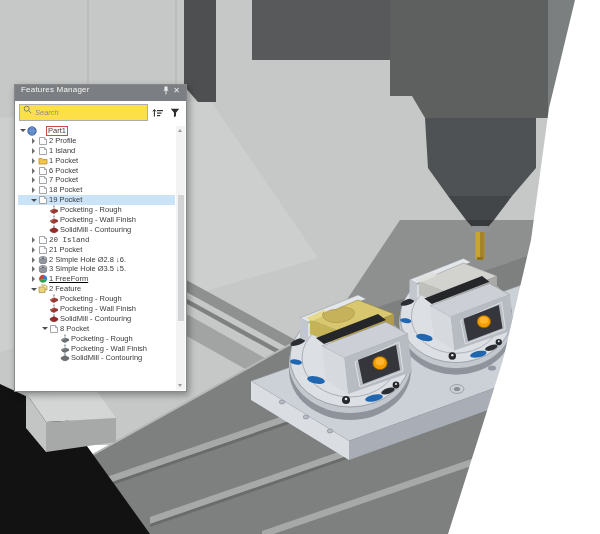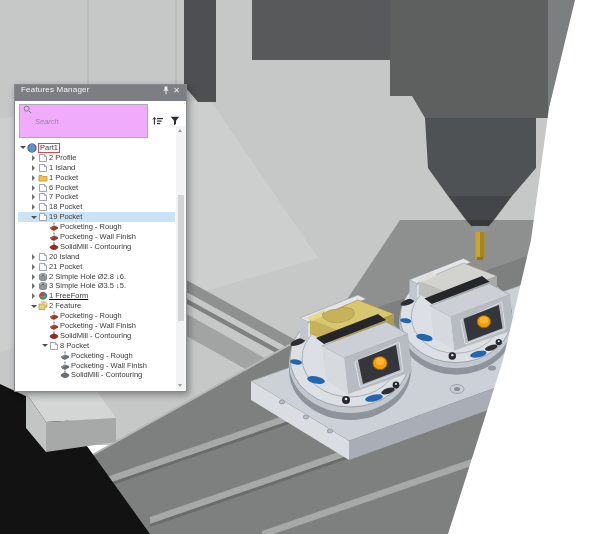--- a/index.html
+++ b/index.html
@@ -8,39 +8,39 @@
   .scene{position:absolute;left:0;top:0;width:600px;height:534px;display:block;}
 
   
   .panel{position:absolute;left:14px;top:84px;width:173px;height:308px;background:#fff;
          border:1px solid #85898e;box-shadow:2px 3px 7px rgba(0,0,0,.35);box-sizing:border-box;}
   .titlebar{height:16px;background:#7b7e82;display:flex;align-items:flex-start;padding:0 4px 0 6px;}
   .title{flex:1;font-size:8px;color:#f4f4f4;letter-spacing:.2px;white-space:nowrap;}
   .tb-ic{width:11px;height:11px;display:flex;align-items:center;justify-content:center;color:#ececec;
          font-size:8px;line-height:1;cursor:default;}
   .searchrow{display:flex;align-items:center;padding:3px 4px 2px 4px;gap:3px;}
-  .searchbox{flex:1;display:flex;height:34px;border:1px solid #a9adb1;
-             background:#f0abfc;padding:0 3px;gap:3px;box-sizing:border-box;}
+  .searchbox{flex:1;display:flex;height:17px;border:1px solid #a9adb1;
+             background:#fde047;padding:0 3px;gap:3px;box-sizing:border-box;}
   .searchbox input{border:none;outline:none;width:100%;font-size:7.5px;font-style:italic;
                    color:#555;font-family:"Liberation Sans",sans-serif;padding:0;background:transparent;}
   .searchbox input::placeholder{color:#8d8d8d;font-style:italic;}
   .sicon{width:14px;height:12px;display:flex;align-items:center;justify-content:center;}
 
   .tree{position:relative;padding:3px 11px 0 3px;}
   .trow{display:flex;align-items:center;height:9.9px;white-space:nowrap;overflow:hidden;}
   .trow.sel{background:#cbe3f7;text-align:center;}
   .chev{width:8px;height:8px;position:relative;flex:0 0 8px;}
   .chev.col::before{content:"";position:absolute;left:2px;top:1px;border-left:3.5px solid #6e6e6e;
                     border-top:3px solid transparent;border-bottom:3px solid transparent;}
   .chev.exp::before{content:"";position:absolute;left:1px;top:2.5px;border-top:3.5px solid #4e4e4e;
                     border-left:3px solid transparent;border-right:3px solid transparent;}
   .ticon{width:11px;height:10px;flex:0 0 11px;display:flex;align-items:center;}
   .ticon svg{width:10px;height:10px;}
   .tlabel{font-size:7.5px;color:#3b3b3b;line-height:10px;}
-  .tlabel.boxed{border:1px solid #c94f4f;padding:0 1px;line-height:8px;}
+  .tlabel.boxed{border:1px solid #c94f4f;padding:0 1px;line-height:8px;margin-left:8px;}
 
   .scrollbar{position:absolute;right:1px;top:41px;bottom:1px;width:9px;background:#f3f3f3;}
   .sb-up,.sb-dn{position:absolute;left:0;width:9px;height:9px;}
   .sb-up{top:0;} .sb-dn{bottom:0;}
   .sb-up::before{content:"";position:absolute;left:2px;top:3px;border-bottom:3.5px solid #9a9a9a;
                  border-left:2.8px solid transparent;border-right:2.8px solid transparent;}
   .sb-dn::before{content:"";position:absolute;left:2px;top:3px;border-top:3.5px solid #9a9a9a;
                  border-left:2.8px solid transparent;border-right:2.8px solid transparent;}
   .sb-thumb{position:absolute;left:1.5px;width:6px;top:26%;height:48%;background:#d2d4d6;}
 
@@ -319,21 +319,21 @@
       <span class="chev"></span>
       <span class="ticon">
             <svg viewBox="0 0 10 10">
               <rect x="4.2" y="0.3" width="1.6" height="1.8" fill="#9aa0a6"></rect>
               <path d="M1.2,4.6 L5,2.6 L8.8,4.6 V6 Q5,9.4 1.2,6 Z" fill="#9c2a26" stroke="#6d1a16" stroke-width="0.6"></path>
             </svg>
           </span>
       <span class="tlabel">SolidMill - Contouring</span>
     </div>
 
-    <div class="trow" style="padding-left: 12px;">
+    <div class="trow" style="padding-left: 12px; font-family: Liberation Mono, monospace;">
       <span class="chev col"></span>
       <span class="ticon">
             <svg viewBox="0 0 10 10">
               <path d="M1.5,1.5h5l2,2v5h-7z" fill="#fdfdfd" stroke="#8c9097" stroke-width="0.8"></path>
               <path d="M6.5,1.5v2h2" fill="#d7dade" stroke="#8c9097" stroke-width="0.7"></path>
             </svg>
           </span>
       <span class="tlabel">20 Island</span>
     </div>
 

